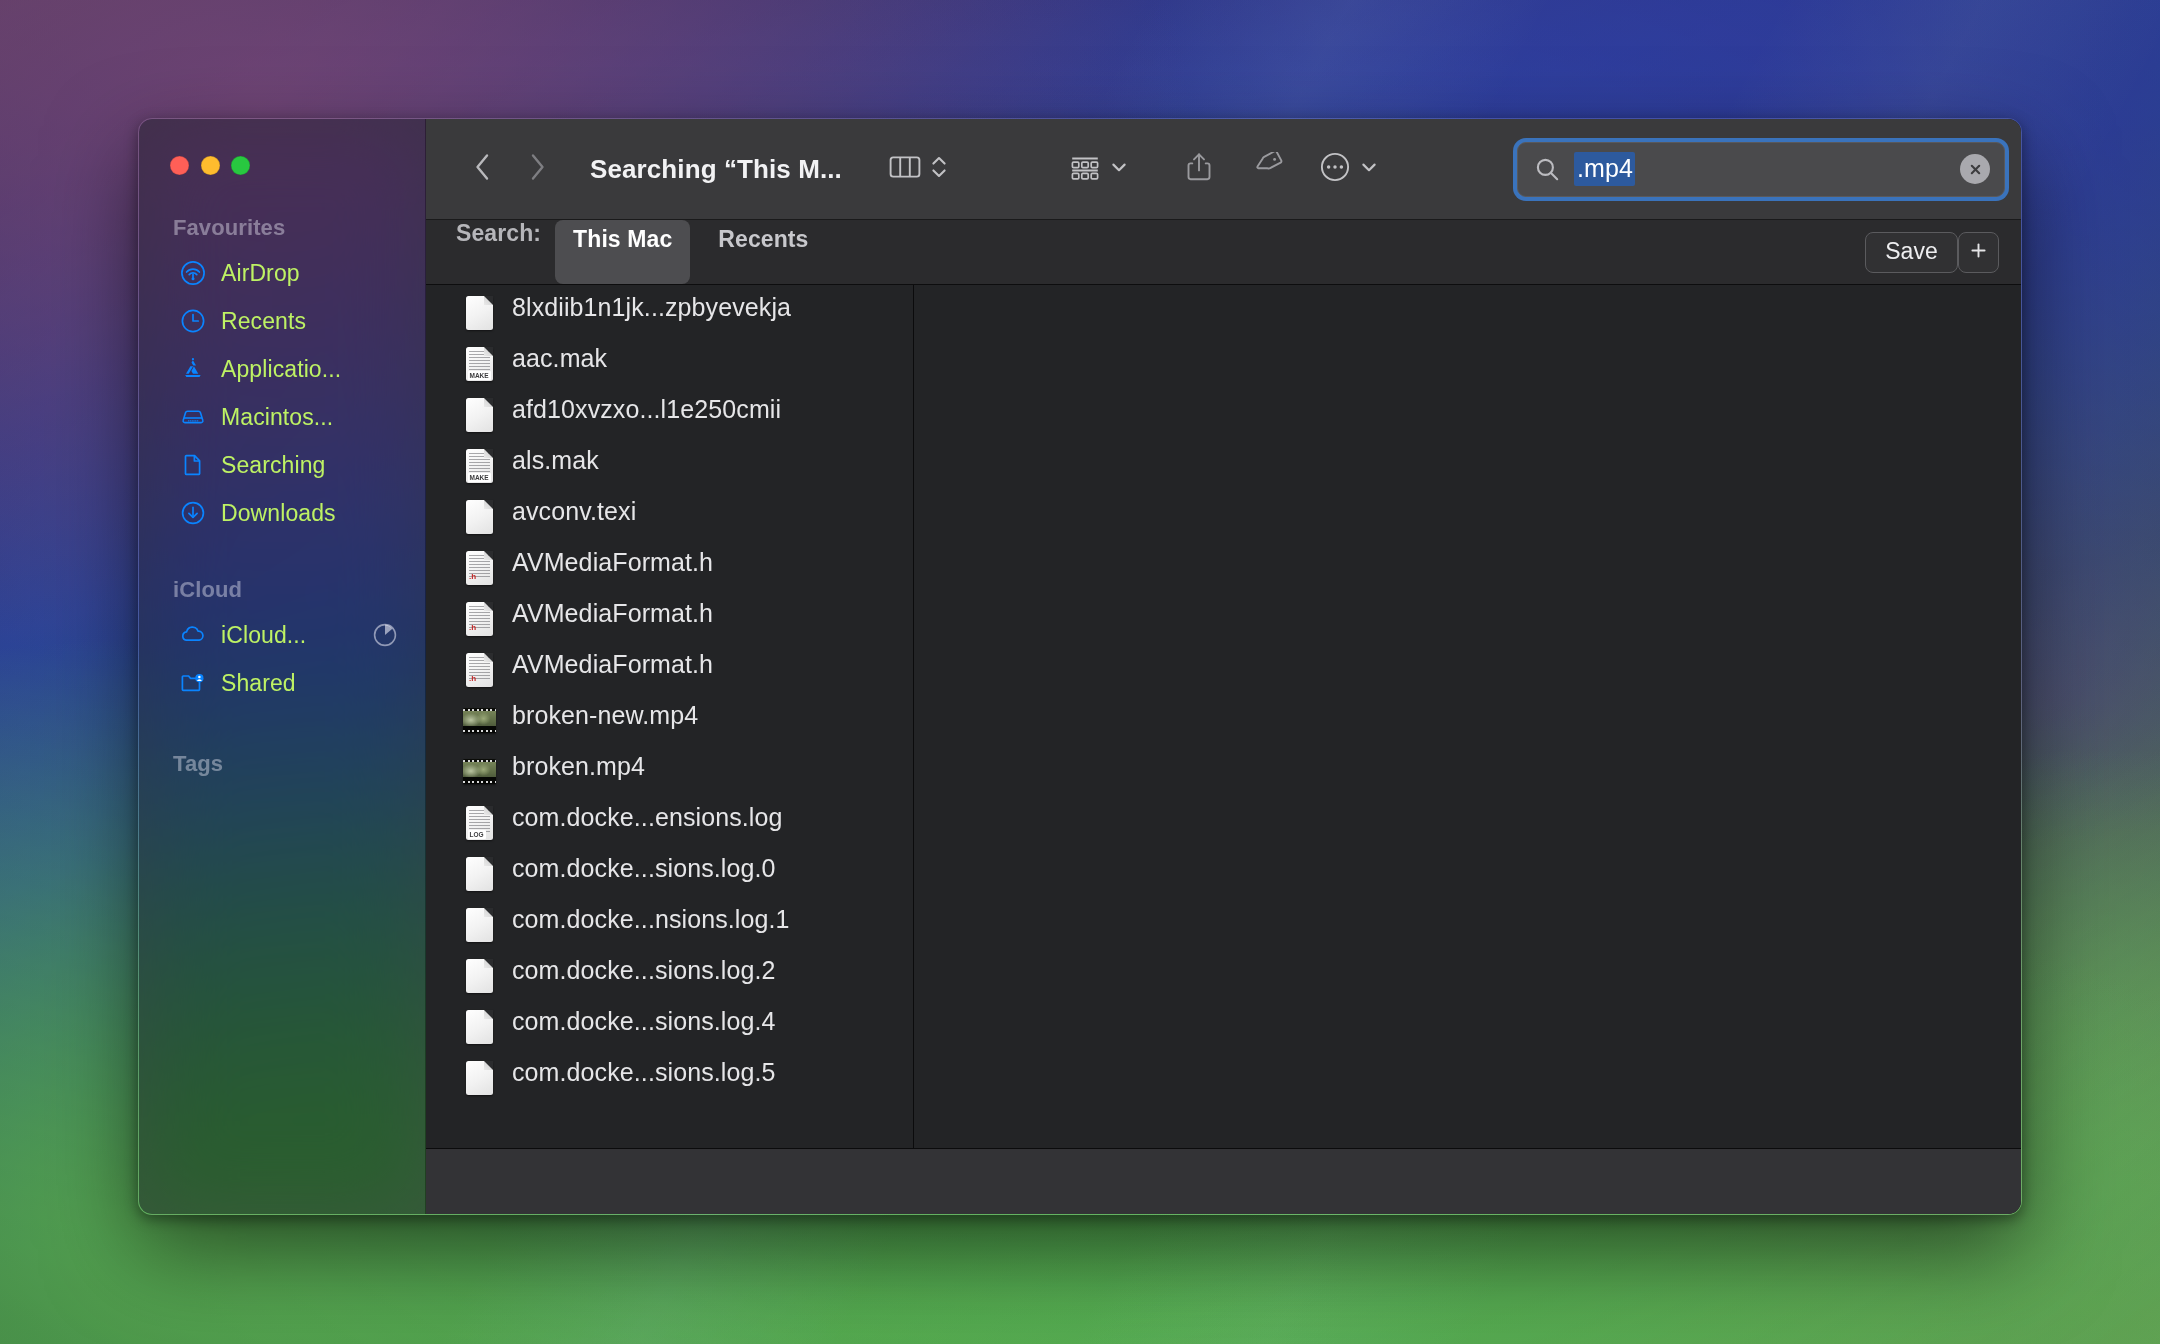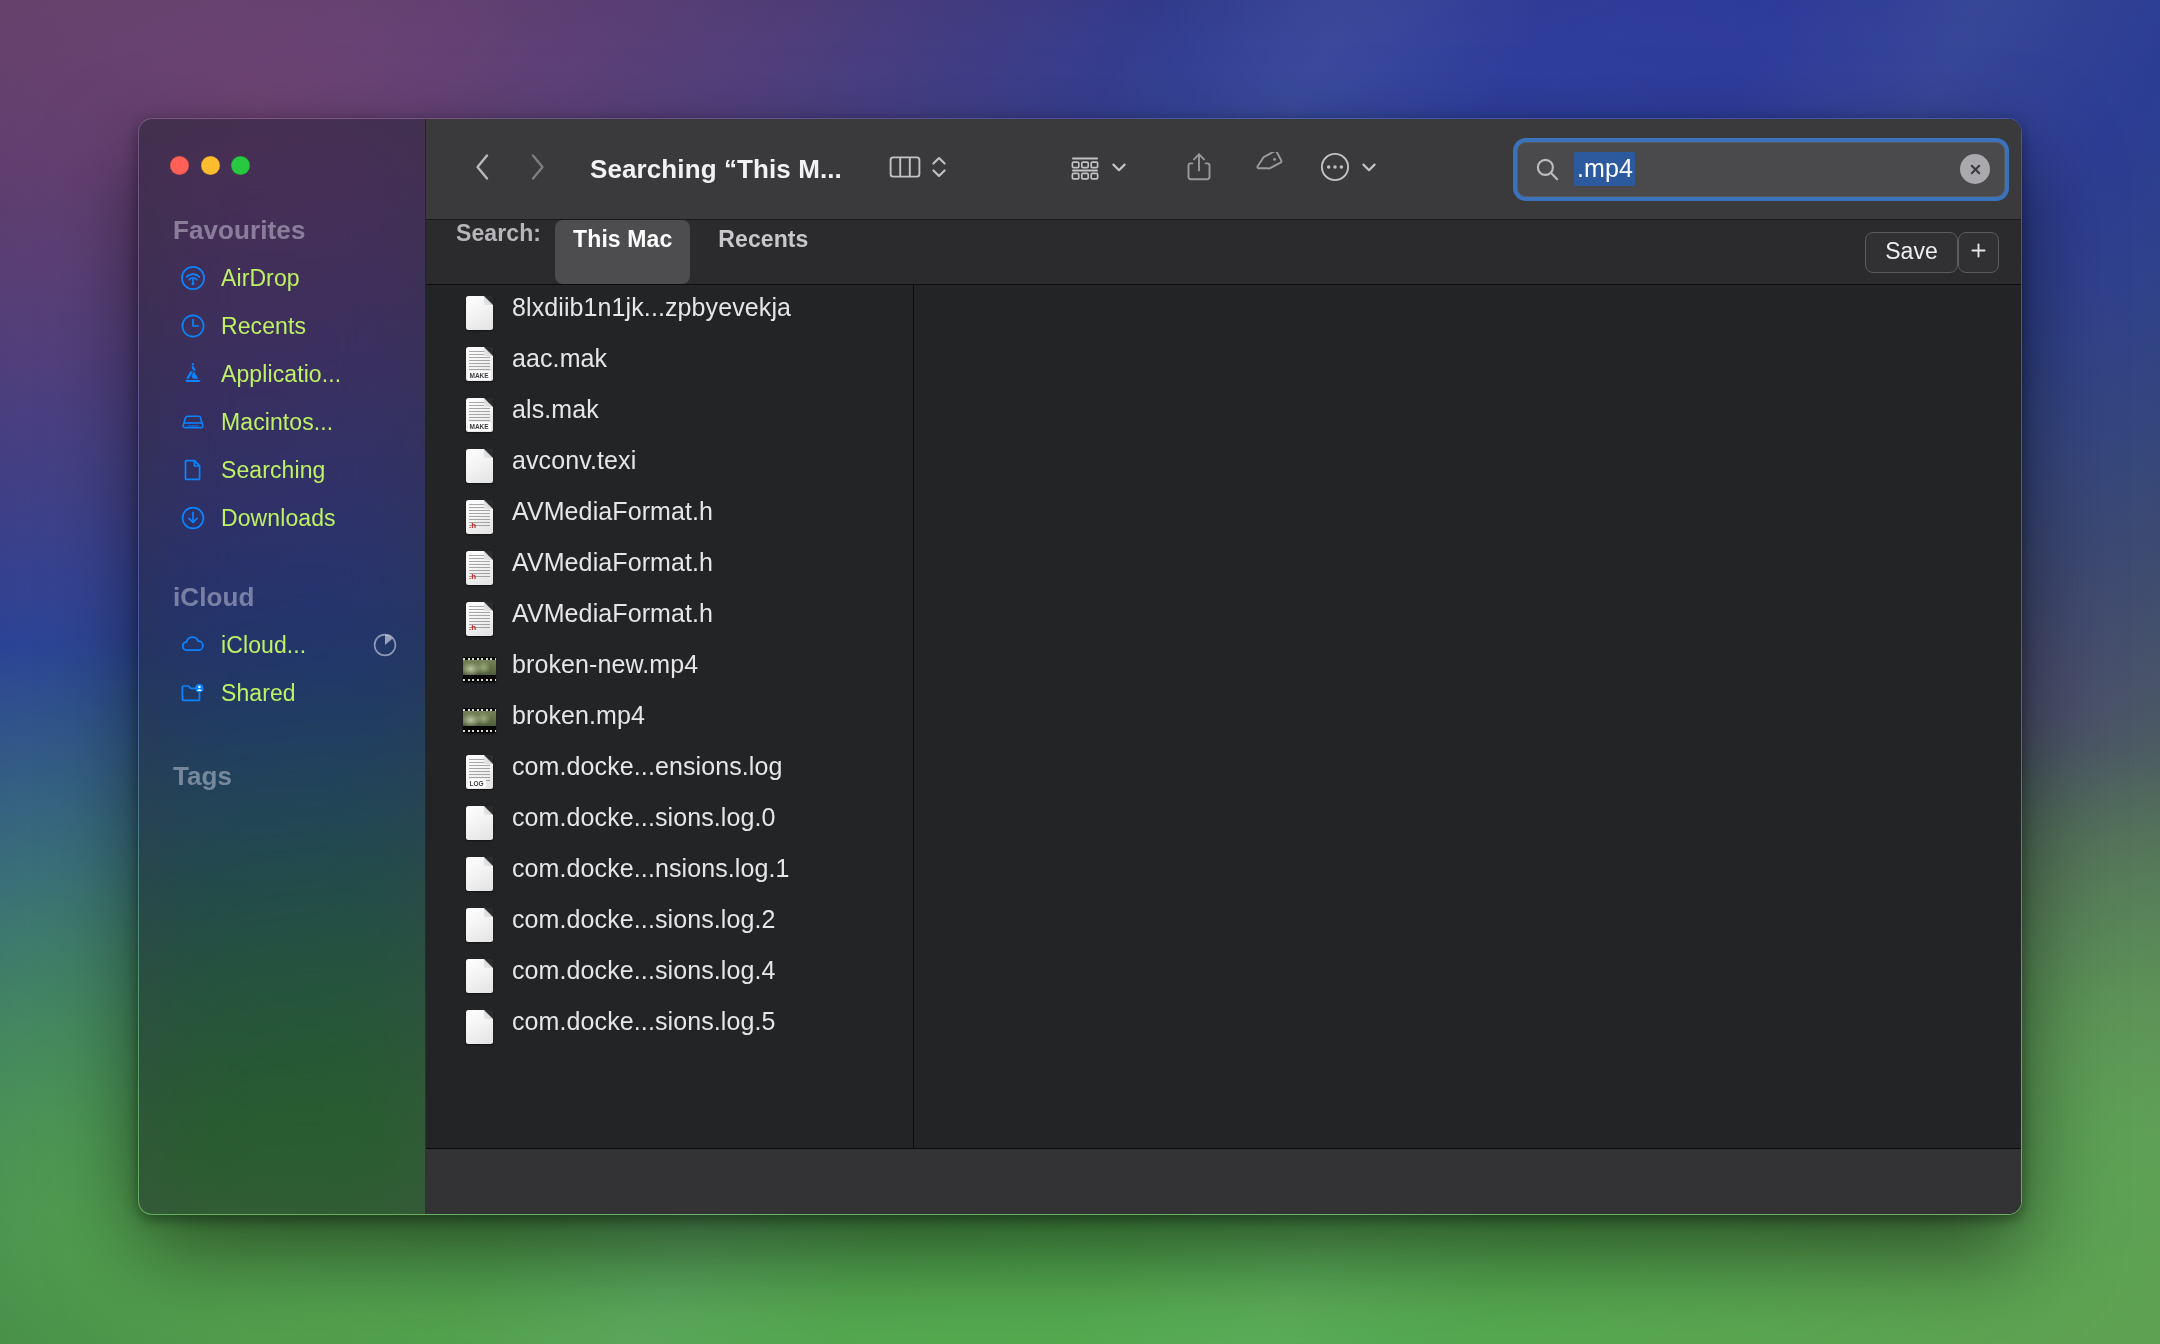--- a/index.html
+++ b/index.html
@@ -79,21 +79,21 @@
   .traffic {
     display: flex; gap: 11.5px; align-items: center;
     padding: 29px 0 0 31px; height: 64px;
   }
   .light { width: 19px; height: 19px; border-radius: 50%; display: block; }
   .light.red    { background: #ff5f57; box-shadow: inset 0 0 0 0.5px rgba(0,0,0,0.18); }
   .light.yellow { background: #febc2e; box-shadow: inset 0 0 0 0.5px rgba(0,0,0,0.18); }
   .light.green  { background: #28c840; box-shadow: inset 0 0 0 0.5px rgba(0,0,0,0.18); }
 
   .sb-section {
-    font-size: 26px; font-weight: 700;
+    font-size: 22px; font-weight: 700;
     color: rgba(235,235,245,0.42);
     padding: 0 0 0 34px;
     letter-spacing: 0.1px;
   }
   .sb-section.favourites { margin-top: 32px; margin-bottom: 8px; }
   .sb-section.icloud { margin-top: 40px; margin-bottom: 8px; }
   .sb-section.tags { margin-top: 44px; }
 
   .sb-item {
     display: flex; align-items: center;
@@ -586,20 +586,28 @@
             <span class="ficon">
               <span class="doc">
                   <span class="lines"></span>
                   <span class="fold"></span>
                   <span class="badge">MAKE</span>
                 </span>
             </span>
             <span class="fname">aac.mak</span>
           </div>
 
+          <div class="frow">
+            <span class="ficon">
+              <span class="doc">
+                  <span class="fold"></span>
+                </span>
+            </span>
+            <span class="fname">afd10xvzxo...l1e250cmii</span>
+          </div>
 
           <div class="frow">
             <span class="ficon">
               <span class="doc">
                   <span class="lines"></span>
                   <span class="fold"></span>
                   <span class="badge">MAKE</span>
                 </span>
             </span>
             <span class="fname">als.mak</span>

